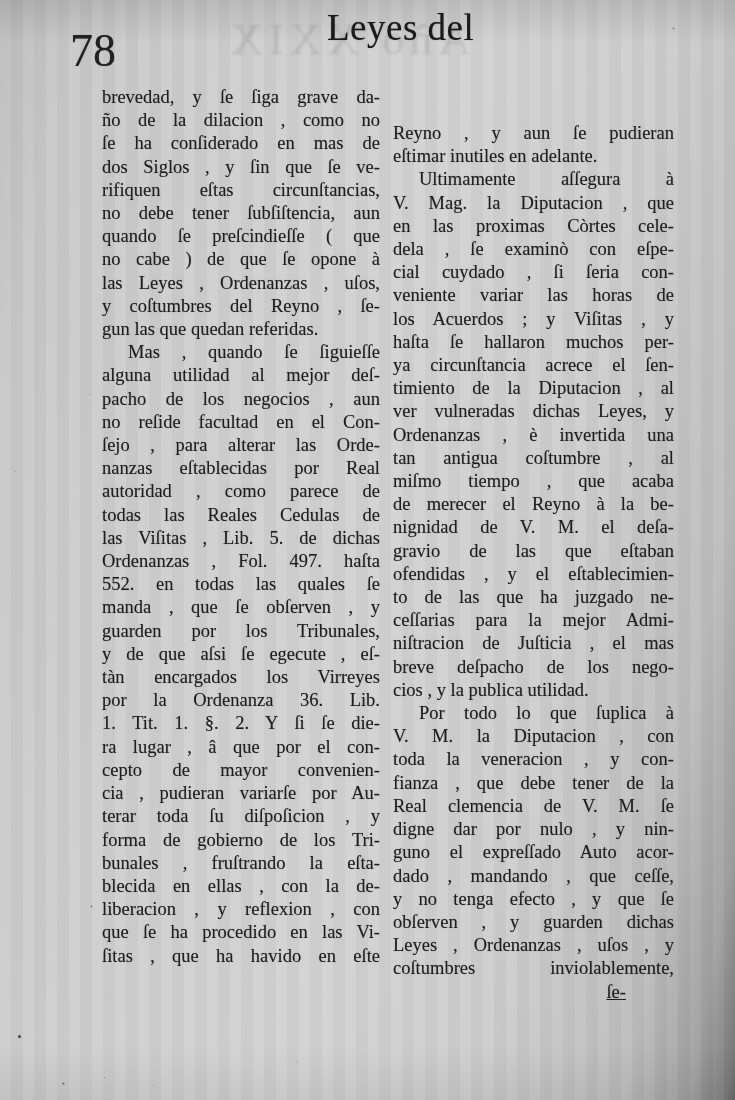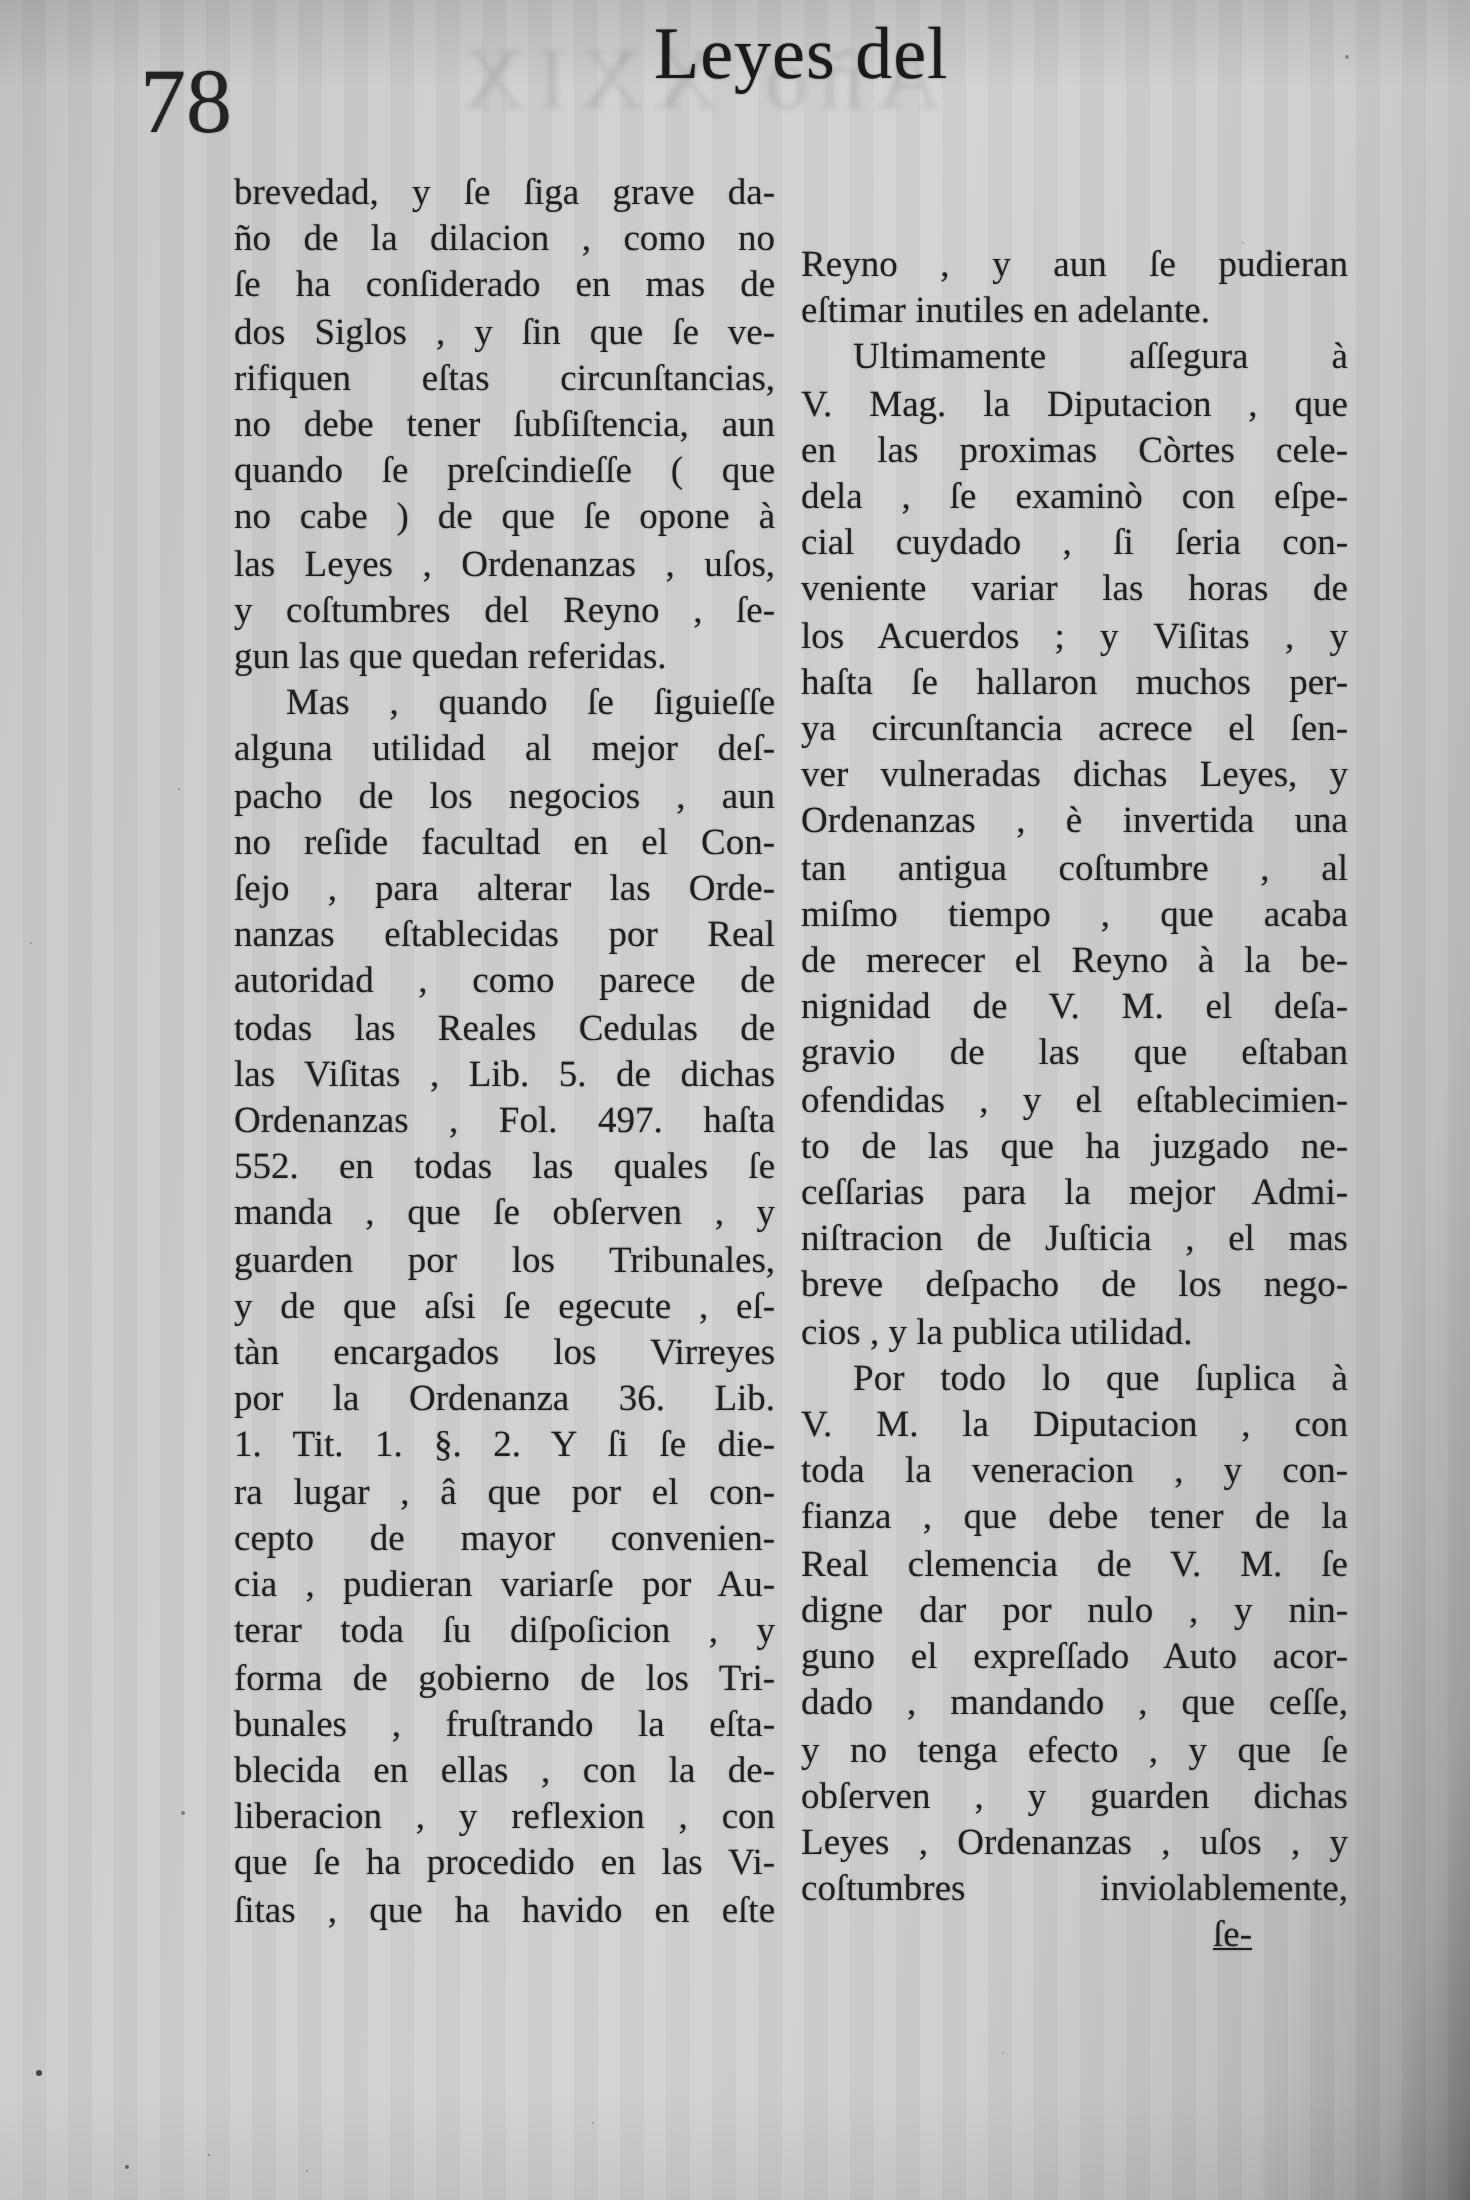--- a/index.html
+++ b/index.html
@@ -36,21 +36,21 @@
     letter-spacing:0.5px;
     text-shadow:0 0 1px rgba(20,20,20,0.5);
     white-space:nowrap;
   }
 
   .columns {
     position:absolute; left:102px; top:86px; width:572px;
     display:flex; gap:13px;
   }
   .col { font-size:18.5px; line-height:23.2px; }
-  .col-left  { width:278px;margin-left:15px; }
+  .col-left  { width:278px; }
   .col-right { width:281px;margin-top:36px; }
 
   .line {
     text-align:justify;
     text-align-last:justify;
     white-space:normal;
     text-shadow:0 0 1px rgba(25,25,25,0.40);
   }
   .line.indent { text-indent:26px; }
   .line.pend   { text-align-last:left; }
@@ -131,20 +131,21 @@
         <div class="line pend">eſtimar inutiles en adelante.</div>
         <div class="line indent">Ultimamente aſſegura à</div>
         <div class="line">V. Mag. la Diputacion , que</div>
         <div class="line">en las proximas Còrtes cele-</div>
         <div class="line">dela , ſe examinò con eſpe-</div>
         <div class="line">cial cuydado , ſi ſeria con-</div>
         <div class="line">veniente variar las horas de</div>
         <div class="line">los Acuerdos ; y Viſitas , y</div>
         <div class="line">haſta ſe hallaron muchos per-</div>
         <div class="line">ya circunſtancia acrece el ſen-</div>
+        <div class="line">timiento de la Diputacion , al</div>
         <div class="line">ver vulneradas dichas Leyes, y</div>
         <div class="line">Ordenanzas , è invertida una</div>
         <div class="line">tan antigua coſtumbre , al</div>
         <div class="line">miſmo tiempo , que acaba</div>
         <div class="line">de merecer el Reyno à la be-</div>
         <div class="line">nignidad de V. M. el deſa-</div>
         <div class="line">gravio de las que eſtaban</div>
         <div class="line">ofendidas , y el eſtablecimien-</div>
         <div class="line">to de las que ha juzgado ne-</div>
         <div class="line">ceſſarias para la mejor Admi-</div>

